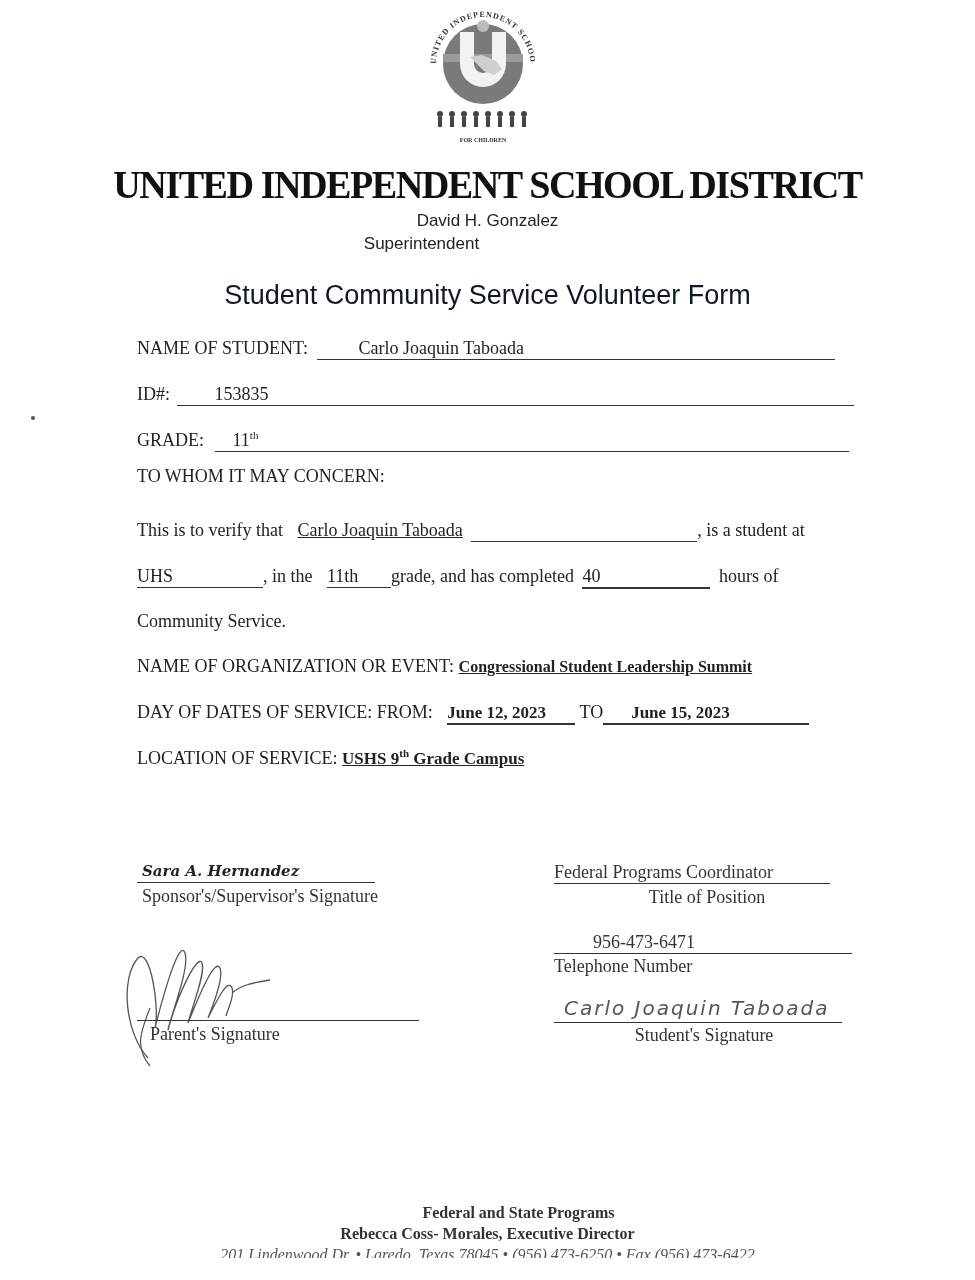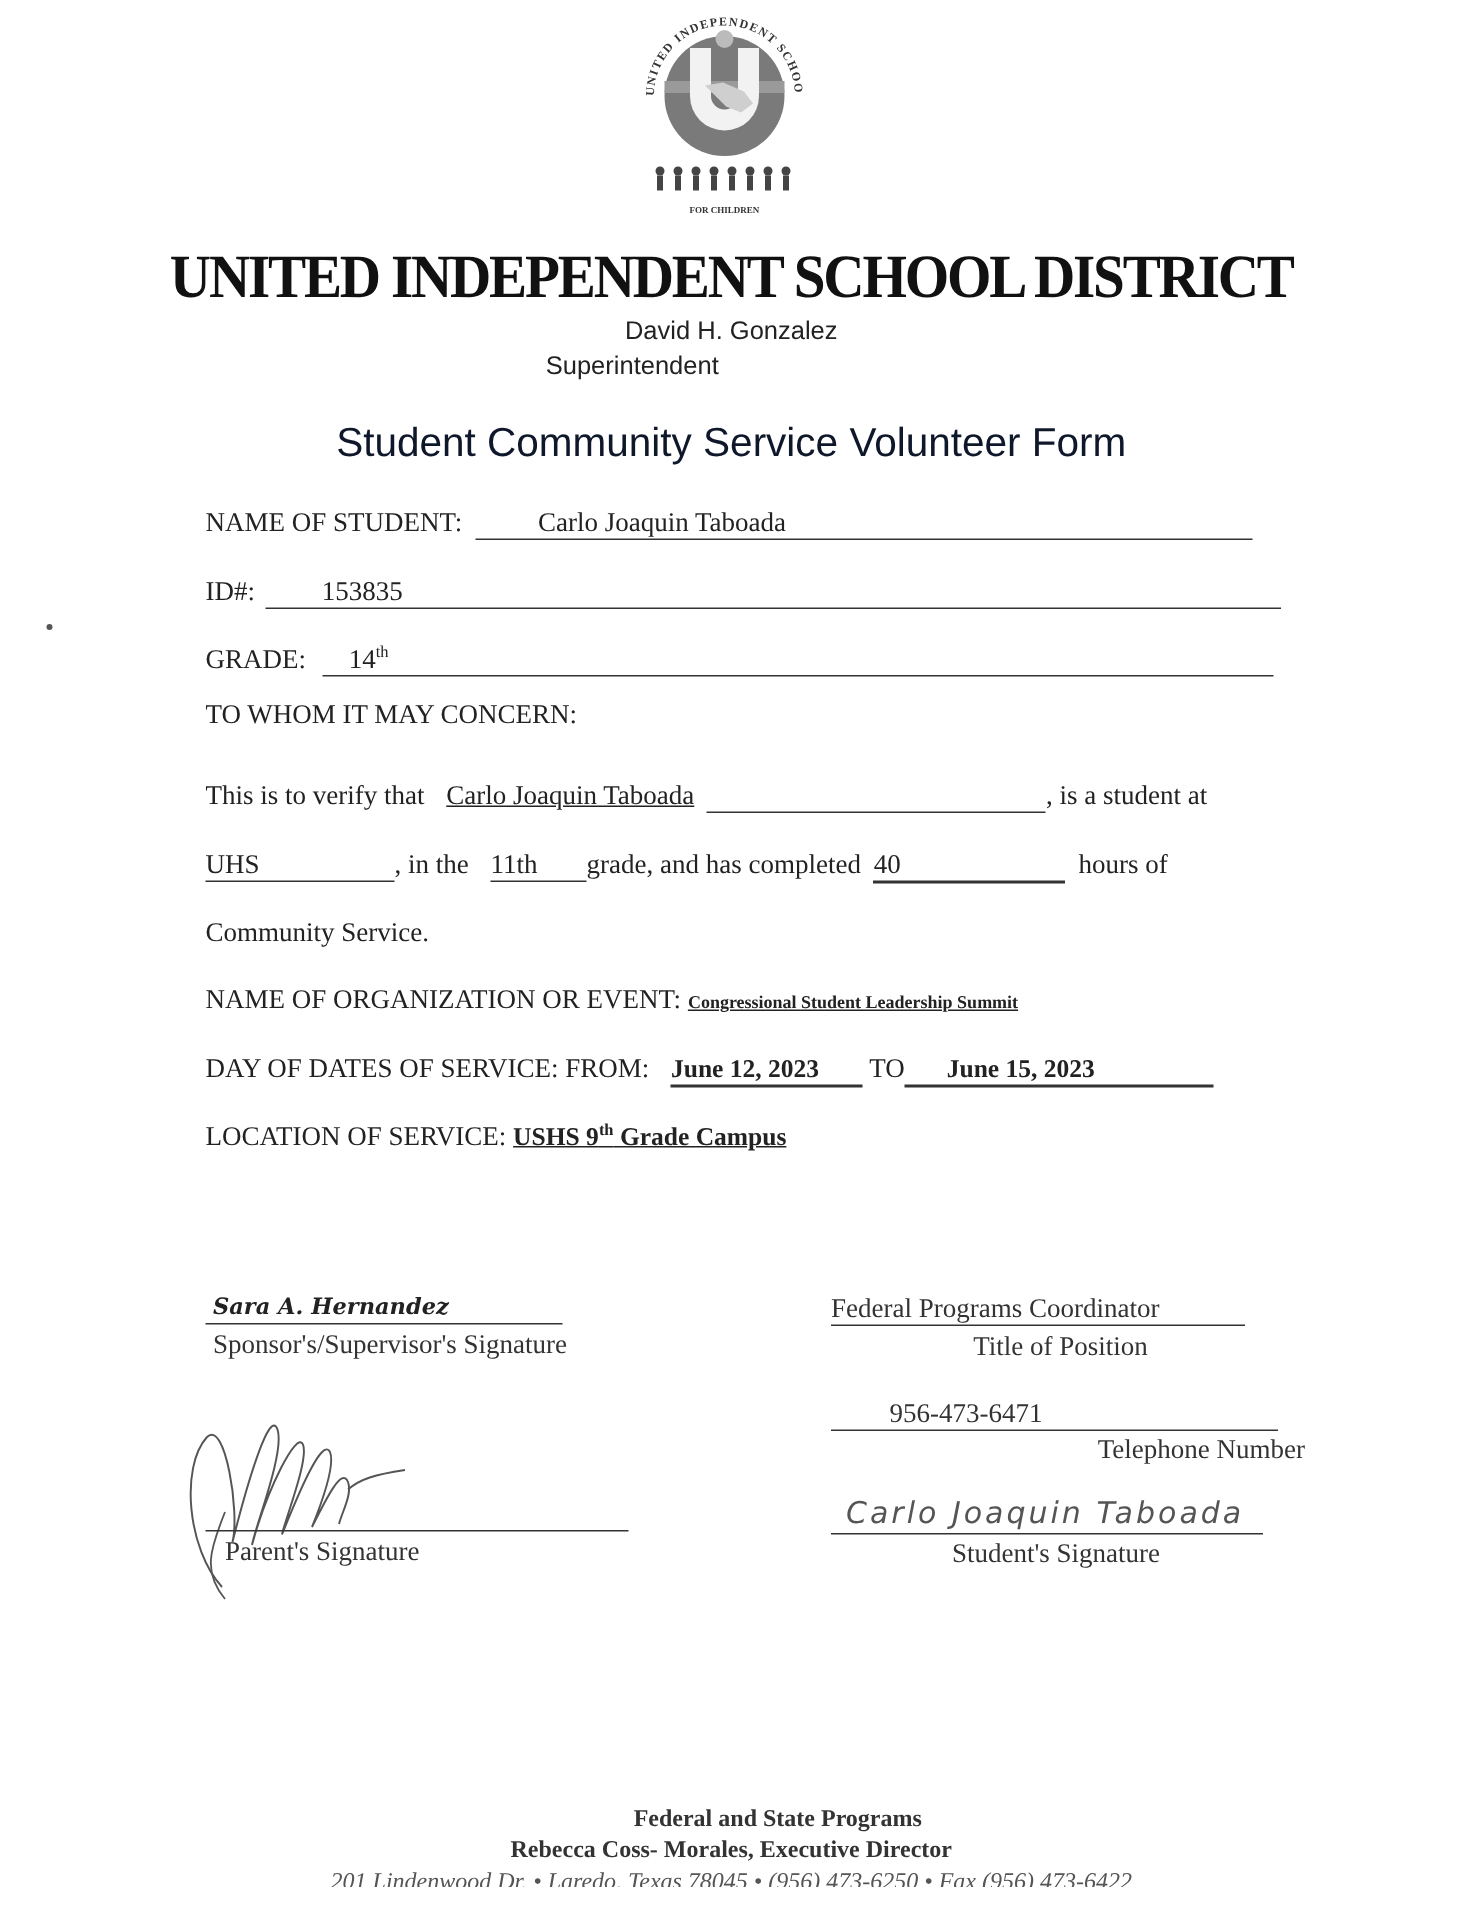--- a/index.html
+++ b/index.html
@@ -76,21 +76,21 @@
 <div class="abs row" style="top:384px;">
   <span>ID#:</span>
   <span class="line" style="width:677px; margin-left:2px;">
     <span class="fill" style="padding-left:38px;">153835</span>
   </span>
 </div>
 
 <div class="abs row" style="top:429px;">
   <span>GRADE:</span>
   <span class="line" style="width:634px; margin-left:6px;">
-    <span class="fill" style="padding-left:18px;">14</span><sup>th</sup>
+    <span class="fill" style="padding-left:18px;">11</span><sup>th</sup>
   </span>
 </div>
 
 <div class="abs row" style="top:466px;">TO WHOM IT MAY CONCERN:</div>
 
 <div class="abs row" style="top:520px;">
   <span>This is to verify that</span>
   <span class="ul" style="margin-left:10px;">Carlo Joaquin Taboada</span>
   <span class="line" style="width:226px; margin-left:4px;">&nbsp;</span><span>, is a student at</span>
 </div>
@@ -99,21 +99,21 @@
   <span class="line" style="width:126px;"><span>UHS</span></span><span>, in the</span>
   <span class="line" style="width:64px; margin-left:10px;"><span>11th</span></span><span>grade, and has completed</span>
   <span class="line" style="width:128px; margin-left:4px; border-bottom-width:2px;"><span>40</span></span>
   <span style="margin-left:4px;">hours of</span>
 </div>
 
 <div class="abs row" style="top:611px;">Community Service.</div>
 
 <div class="abs row" style="top:656px;">
   <span>NAME OF ORGANIZATION OR EVENT:</span>
-  <span class="bold ul" style="font-size:12px;">Congressional Student Leadership Summit</span>
+  <span class="bold ul" style="font-size:16px;">Congressional Student Leadership Summit</span>
 </div>
 
 <div class="abs row" style="top:702px;">
   <span>DAY OF DATES OF SERVICE: FROM:</span>
   <span class="line bold" style="width:128px; margin-left:10px; border-bottom-width:2px; font-size:17px;"><span>June 12, 2023</span></span>
   <span>TO</span><span class="line bold" style="width:206px; border-bottom-width:2px; font-size:17px;"><span style="padding-left:28px;">June 15, 2023</span></span>
 </div>
 
 <div class="abs row" style="top:747px;">
   <span>LOCATION OF SERVICE:</span>
@@ -126,21 +126,21 @@
 <div class="abs sigblock" style="left:142px; top:886px;">Sponsor's/Supervisor's Signature</div>
 
 <div class="abs sigblock" style="left:554px; top:862px; width:276px; border-bottom:1px solid #333; height:21px;">
   <span>Federal Programs Coordinator</span>
 </div>
 <div class="abs sigblock" style="left:554px; top:887px; width:306px; text-align:center;">Title of Position</div>
 
 <div class="abs sigblock" style="left:554px; top:932px; width:298px; border-bottom:1px solid #333; height:21px;">
   <span style="padding-left:39px;">956-473-6471</span>
 </div>
-<div class="abs sigblock" style="left:554px; top:956px; width:316px; text-align:right;">Telephone Number</div>
+<div class="abs sigblock" style="left:554px; top:956px; width:316px; text-align:left;">Telephone Number</div>
 
 <div class="abs" style="left:120px; top:938px; width:160px; height:130px;">
   <svg width="160" height="130" viewBox="0 0 160 130">
     <path d="M28,120 C5,95 0,40 18,20 C30,8 40,70 35,90 C45,50 60,0 65,15 C70,30 50,80 48,92 C58,55 78,15 82,25 C86,35 70,75 68,85 C80,55 95,20 100,30 C104,40 92,70 88,80 C98,60 108,40 112,50 C115,58 108,70 106,78 M112,55 C120,48 130,45 150,42" fill="none" stroke="#555" stroke-width="1.3"></path>
     <path d="M30,70 C20,95 15,110 30,128" fill="none" stroke="#555" stroke-width="1.2"></path>
   </svg>
 </div>
 <div class="abs" style="left:137px; top:1020px; width:282px; border-bottom:1px solid #333;"></div>
 <div class="abs sigblock" style="left:150px; top:1024px;">Parent's Signature</div>
 

